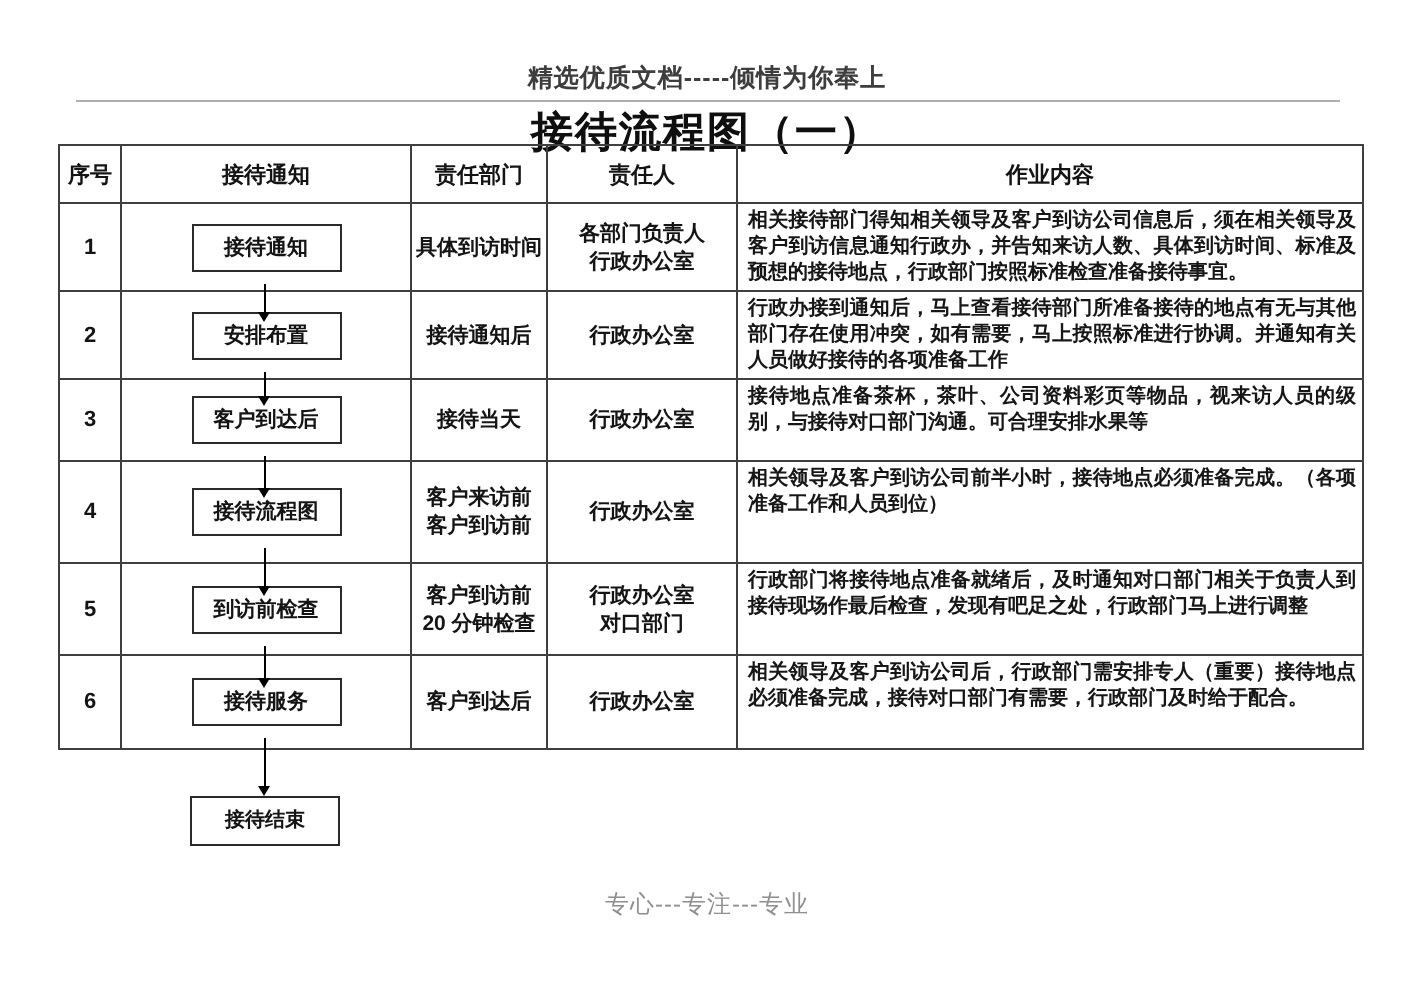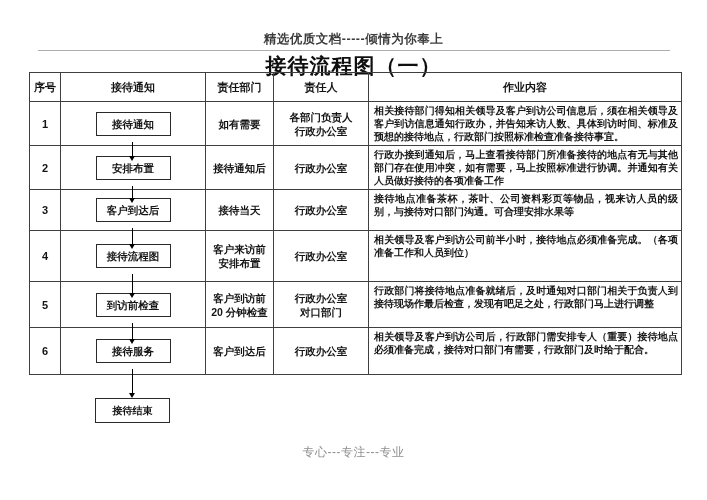--- a/index.html
+++ b/index.html
@@ -86,21 +86,21 @@
         <tr style="height:29px">
       <th>序号</th>
       <th>接待通知</th>
       <th>责任部门</th>
       <th>责任人</th>
       <th>作业内容</th>
     </tr>
     <tr style="height:44px">
       <td class="num">1</td>
       <td class="flow-td"><div class="flow-box">接待通知</div></td>
-      <td class="dept">如有需要</td>
+      <td class="dept">具体到访时间</td>
       <td class="person">各部门负责人
 行政办公室</td>
       <td class="content">
             <div class="content-inner" style="height:41px">相关接待部门得知相关领导及客户到访公司信息后，须在相关领导及客户到访信息通知行政办，并告知来访人数、具体到访时间、标准及预想的接待地点，行政部门按照标准检查准备接待事宜。</div>
           </td>
     </tr>
     <tr style="height:44px">
       <td class="num">2</td>
       <td class="flow-td"><div class="flow-box">安排布置</div></td>
       <td class="dept">接待通知后</td>
@@ -115,21 +115,21 @@
       <td class="dept">接待当天</td>
       <td class="person">行政办公室</td>
       <td class="content">
             <div class="content-inner" style="height:38px">接待地点准备茶杯，茶叶、公司资料彩页等物品，视来访人员的级别，与接待对口部门沟通。可合理安排水果等</div>
           </td>
     </tr>
     <tr style="height:51px">
       <td class="num">4</td>
       <td class="flow-td"><div class="flow-box">接待流程图</div></td>
       <td class="dept">客户来访前
-安排布置</td>
+客户到访前</td>
       <td class="person">行政办公室</td>
       <td class="content">
             <div class="content-inner" style="height:48px">相关领导及客户到访公司前半小时，接待地点必须准备完成。（各项准备工作和人员到位）</div>
           </td>
     </tr>
     <tr style="height:46px">
       <td class="num">5</td>
       <td class="flow-td"><div class="flow-box">到访前检查</div></td>
       <td class="dept">客户到访前
 20 分钟检查</td>

